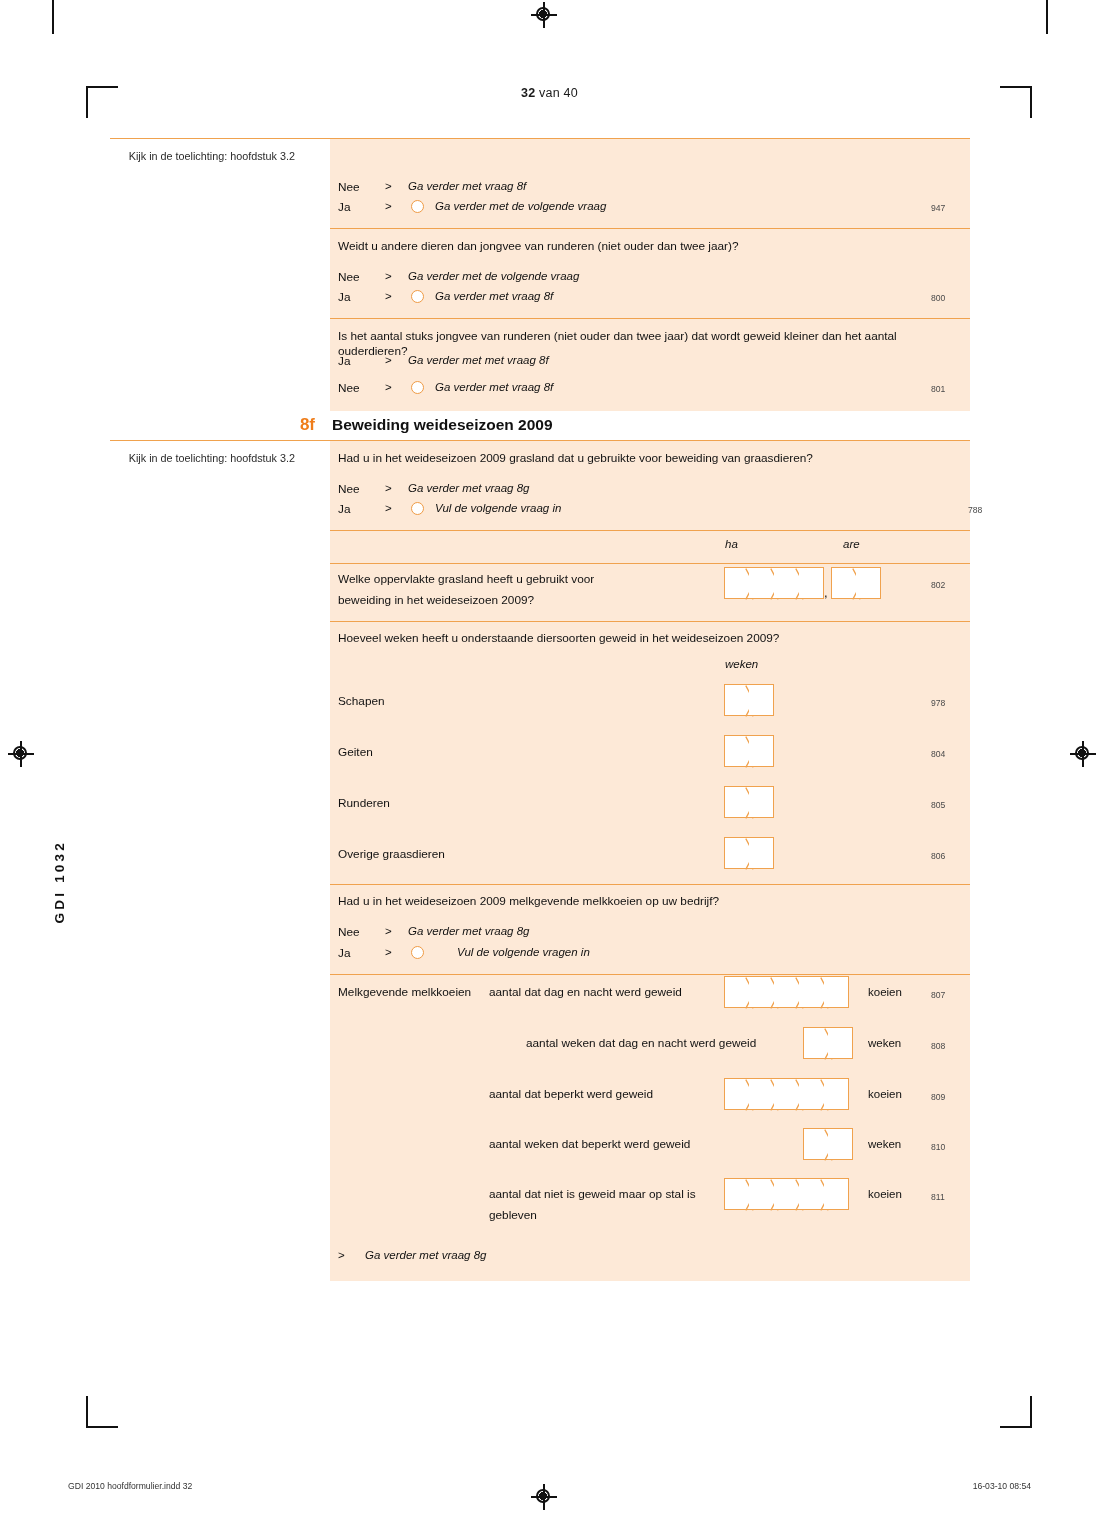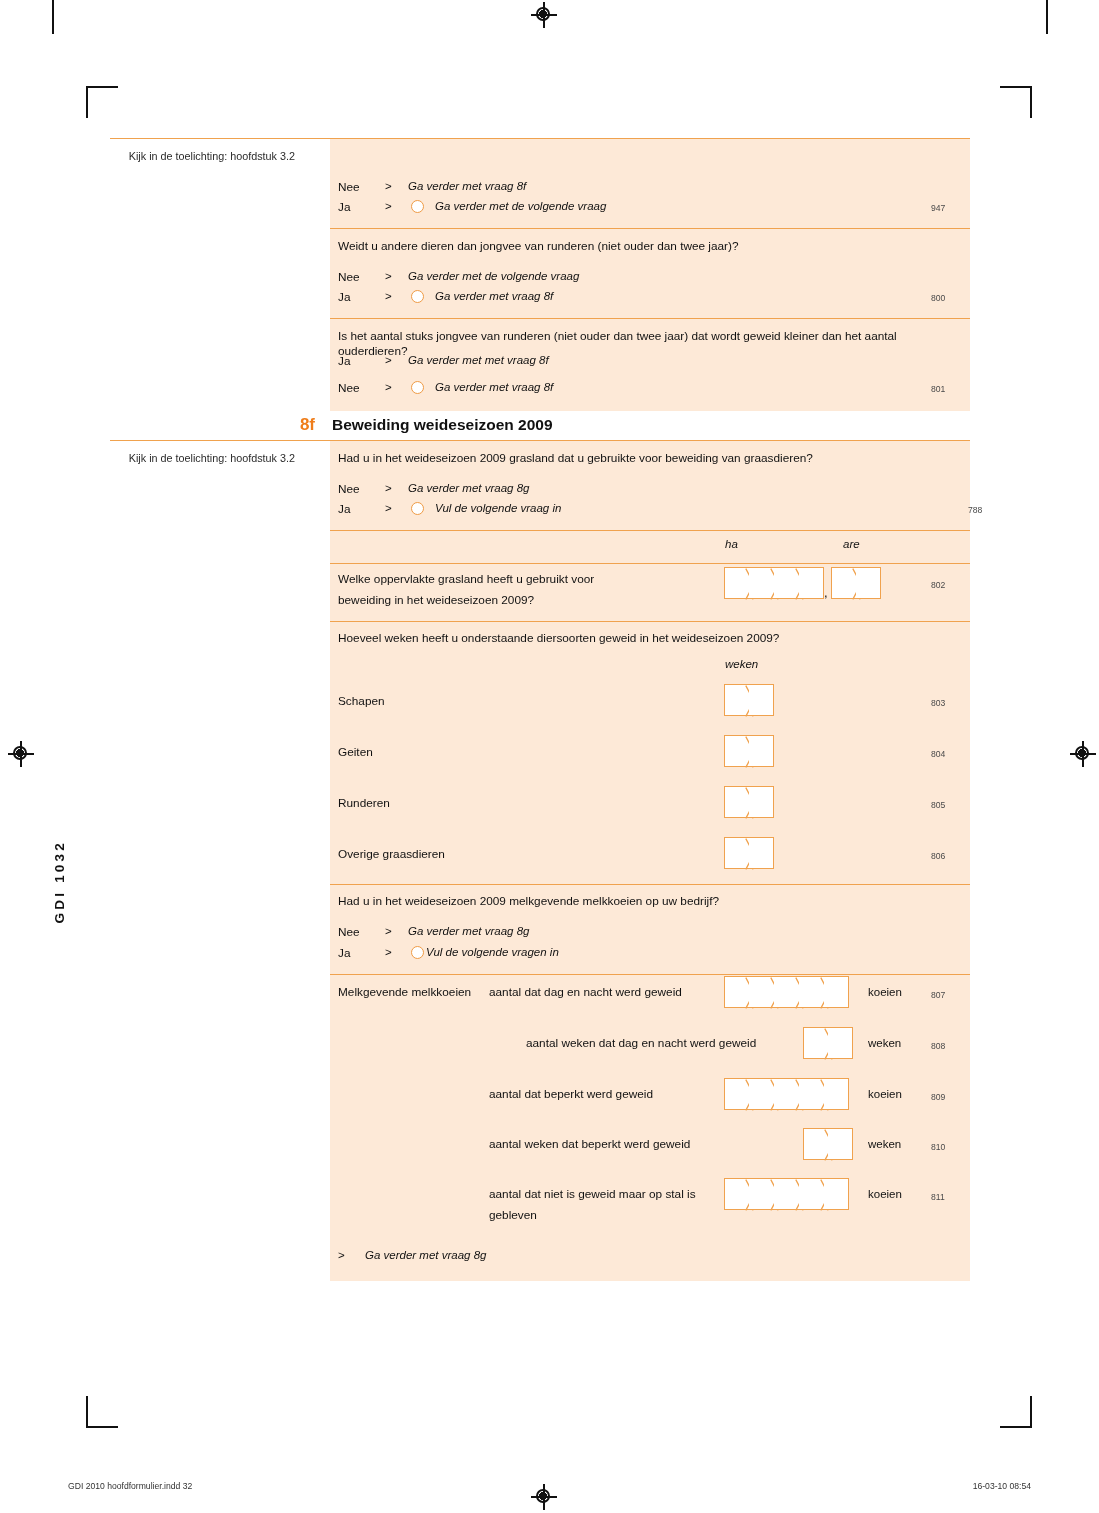--- a/index.html
+++ b/index.html
@@ -112,20 +112,25 @@
   </div>
   <div class="crop" style="left:86px;top:1396px;">
     <div class="v" style="left:0;top:0;height:32px;"></div>
     <div class="h" style="left:0;top:30px;width:32px;"></div>
   </div>
   <div class="crop" style="left:1000px;top:1396px;">
     <div class="v" style="left:30px;top:0;height:32px;"></div>
     <div class="h" style="left:0;top:30px;width:32px;"></div>
   </div>
 
+  <div class="folio">
+    <b>32</b>
+    <span>van</span>
+    <span>40</span>
+  </div>
 
   <div class="sidecode">GDI 1032</div>
 
   <div class="sec-rule" style="top:138px;"></div>
 
   <div class="hint" style="top:150px;">Kijk in de toelichting: hoofdstuk 3.2</div>
 
   <div class="panel" style="top:139px;height:272px;"></div>
 
   <div class="label" style="left:338px;top:180px;">Nee</div>
@@ -242,21 +247,21 @@
     <div class="cell first" style="position: relative;">
         <span class="notchmark" style="left: calc(100% - 4.5px);">
           <svg width="9" height="32" viewBox="0 0 9 32">
             <path d="M0.8 0.6 L4.5 7.5 L8.2 0.6" fill="none" stroke="#f0a24e" stroke-width="1.3"></path>
             <path d="M0.8 31.4 L4.5 24.5 L8.2 31.4" fill="none" stroke="#f0a24e" stroke-width="1.3"></path>
           </svg>
         </span>
       </div>
     <div class="cell last"></div>
   </div>
-  <div class="refnum" style="left:931px;top:698px;">803</div>
+  <div class="refnum" style="left:931px;top:698px;">978</div>
 
   <div class="label" style="left:338px;top:745px;">Geiten</div>
   <div class="comb" style="left:724px;top:735px;">
     <div class="cell first" style="position: relative;">
         <span class="notchmark" style="left: calc(100% - 4.5px);">
           <svg width="9" height="32" viewBox="0 0 9 32">
             <path d="M0.8 0.6 L4.5 7.5 L8.2 0.6" fill="none" stroke="#f0a24e" stroke-width="1.3"></path>
             <path d="M0.8 31.4 L4.5 24.5 L8.2 31.4" fill="none" stroke="#f0a24e" stroke-width="1.3"></path>
           </svg>
         </span>
@@ -295,21 +300,21 @@
 
   <div class="divider" style="top:884px;"></div>
 
   <div class="qtext" style="left:338px;top:894px;width:620px;">Had u in het weideseizoen 2009 melkgevende melkkoeien op uw bedrijf?</div>
   <div class="label" style="left:338px;top:925px;">Nee</div>
   <div class="gt" style="left:385px;top:925px;">&gt;</div>
   <div class="ital" style="left:408px;top:925px;">Ga verder met vraag 8g</div>
   <div class="label" style="left:338px;top:946px;">Ja</div>
   <div class="gt" style="left:385px;top:946px;">&gt;</div>
   <div class="radio" style="left:411px;top:946px;"></div>
-  <div class="ital" style="left:426px;top:946px;">Vul de volgende vragen in</div>
+  <div class="ital" style="left:457px;top:946px;">Vul de volgende vragen in</div>
 
   <div class="divider" style="top:974px;"></div>
 
   <div class="label" style="left:338px;top:985px;">Melkgevende melkkoeien</div>
 
   <div class="label" style="left:489px;top:985px;">aantal dat dag en nacht werd geweid</div>
   <div class="comb" style="left:724px;top:976px;">
     <div class="cell first" style="position: relative;">
         <span class="notchmark" style="left: calc(100% - 4.5px);">
           <svg width="9" height="32" viewBox="0 0 9 32">

